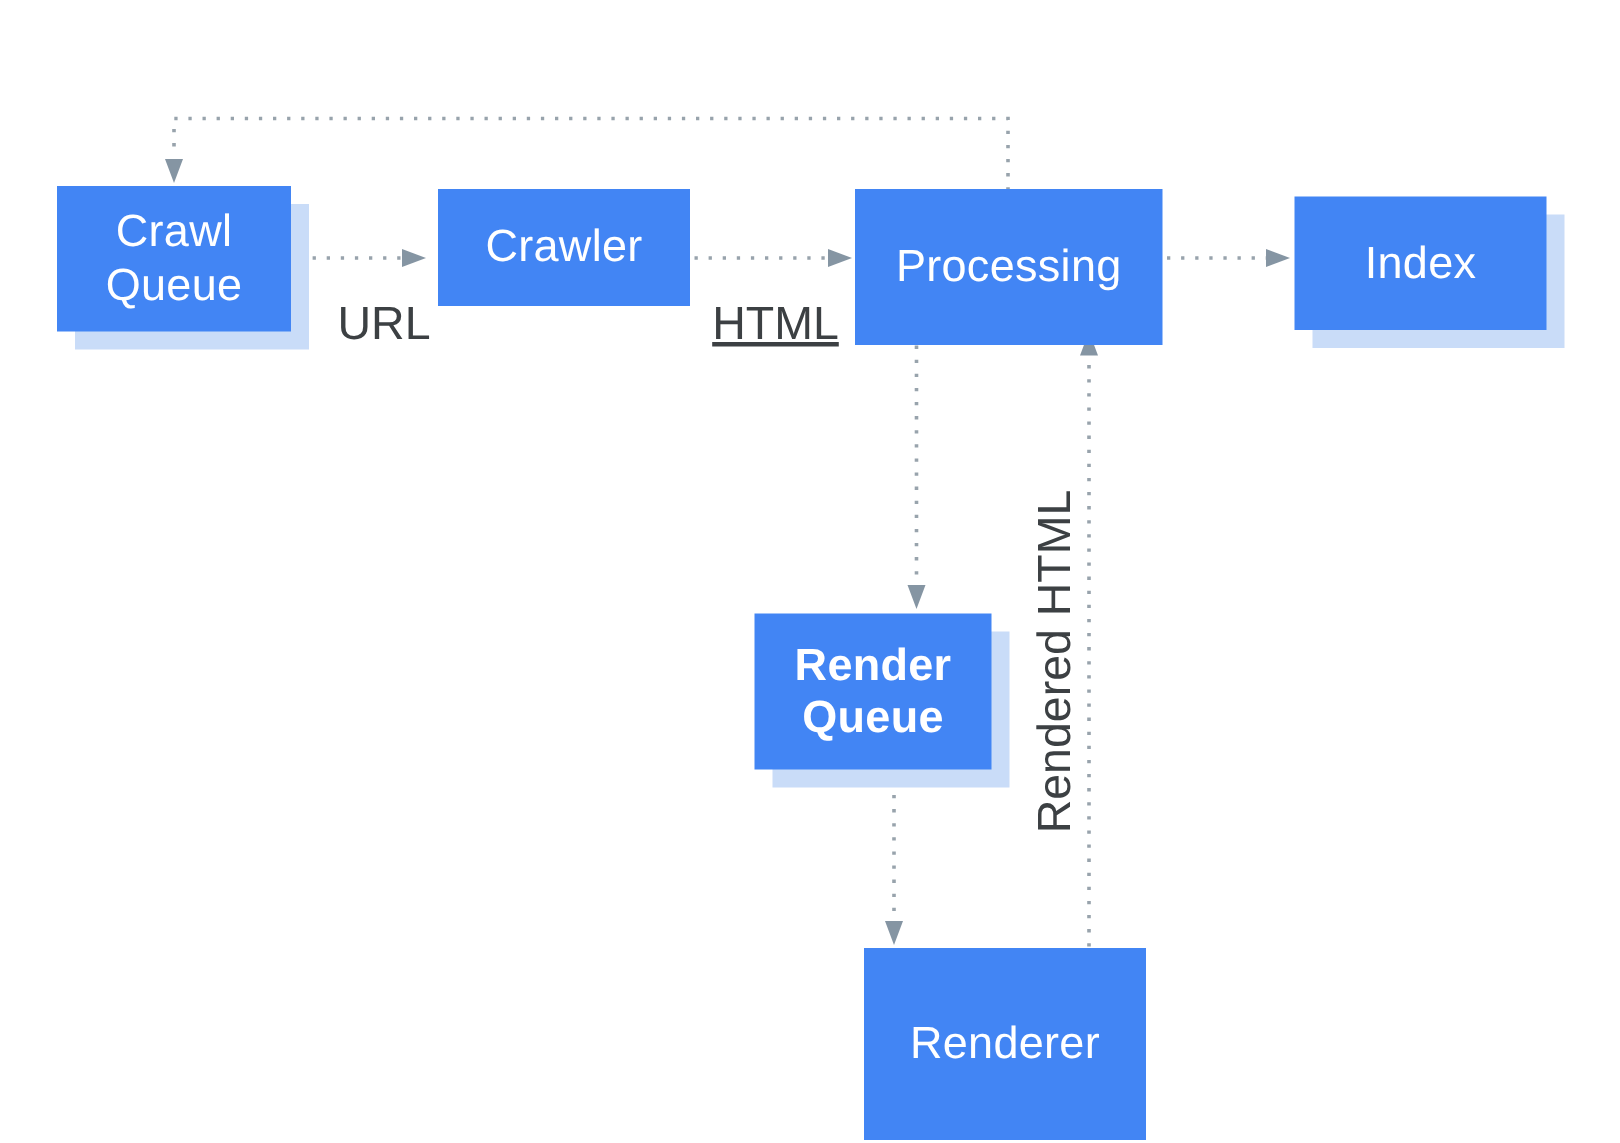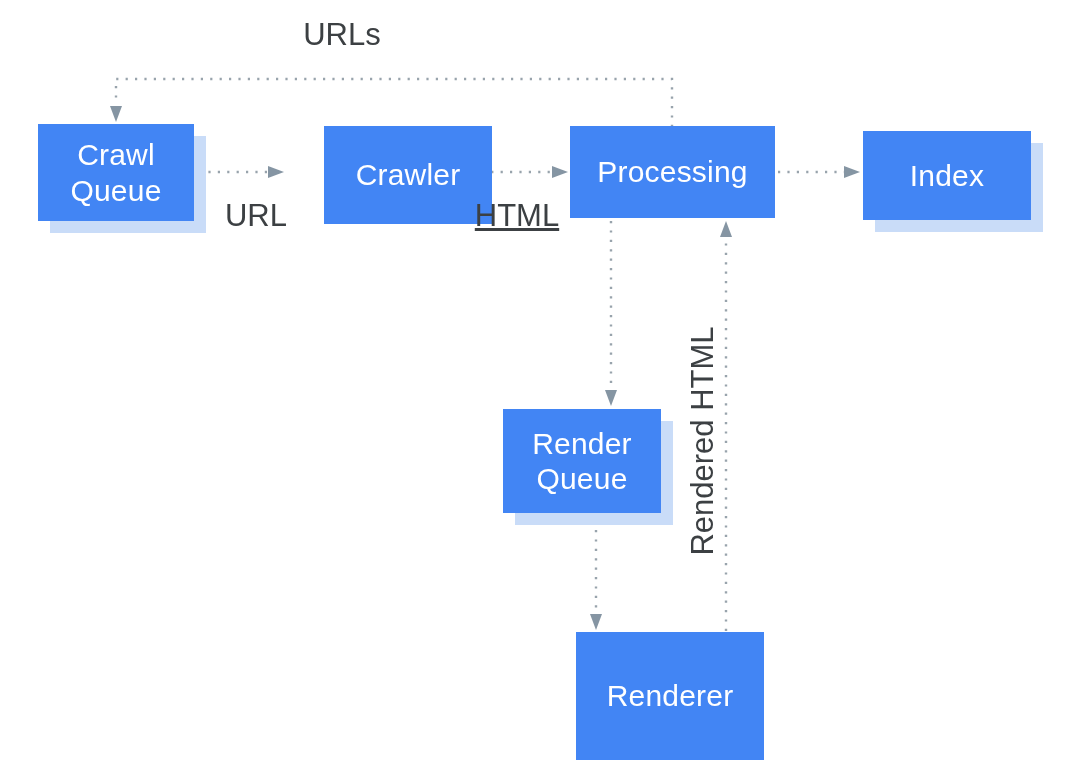--- a/index.html
+++ b/index.html
@@ -99,31 +99,30 @@
     </g>
 
     <g>
       <path class="conn" d="M726,631 L726,238"></path>
       <polygon class="head" points="720,237 732,237 726,221"></polygon>
     </g>
   </svg>
 
   <div class="node shadow" style="left:38px; top:124px; width:156px; height:97px;">Crawl Queue</div>
 
-  <div class="node" style="left:292px; top:126px; width:168px; height:98px;margin-left:32px;">Crawler</div>
+  <div class="node" style="left:292px; top:126px; width:168px; height:78px;">Crawler</div>
 
-  <div class="node" style="left:570px; top:126px; width:205px; height:92px;">Processing</div>
+  <div class="node" style="left:570px; top:126px; width:205px; height:104px;">Processing</div>
 
   <div class="node shadow" style="left:863px; top:131px; width:168px; height:89px;">Index</div>
 
-  <div class="node shadow" style="left:503px; top:409px; width:158px; height:104px;">Render Queue</div>
+  <div class="node shadow" style="left:503px; top:409px; width:158px; height:104px;font-weight:bold;">Render Queue</div>
 
   <div class="node" style="left:576px; top:632px; width:188px; height:128px;">Renderer</div>
 
-  <div class="edge-label" style="left:292px; top:17px; width:100px;">URLs</div>
 
   <div class="edge-label" style="left:207px; top:198px; width:80px;text-align:right;">URL</div>
 
   <div class="edge-label" style="left:467px; top:198px; width:100px;text-decoration:underline;">HTML</div>
 
   <div class="edge-label rotated" style="left:573px; top:423px; width:260px;">Rendered HTML</div>
 
 </div>
 
 </body></html>

